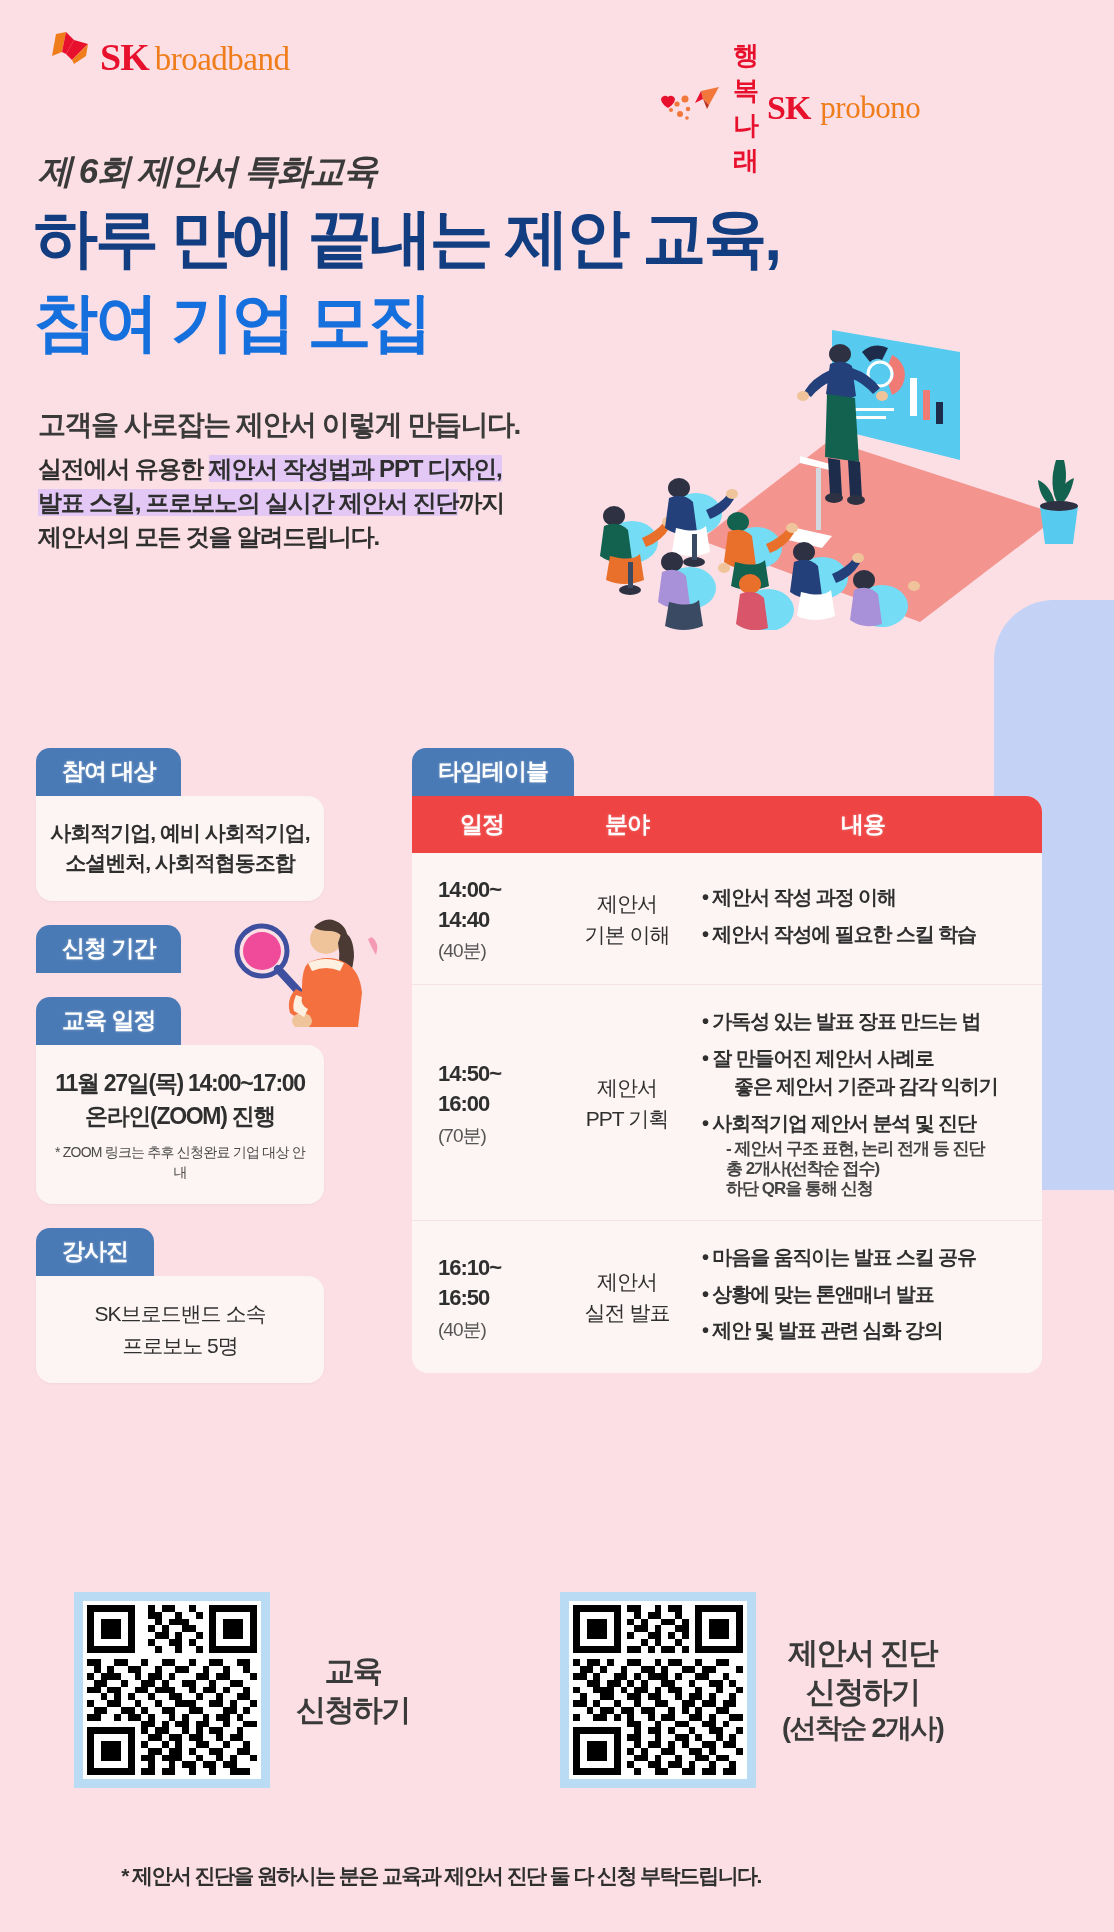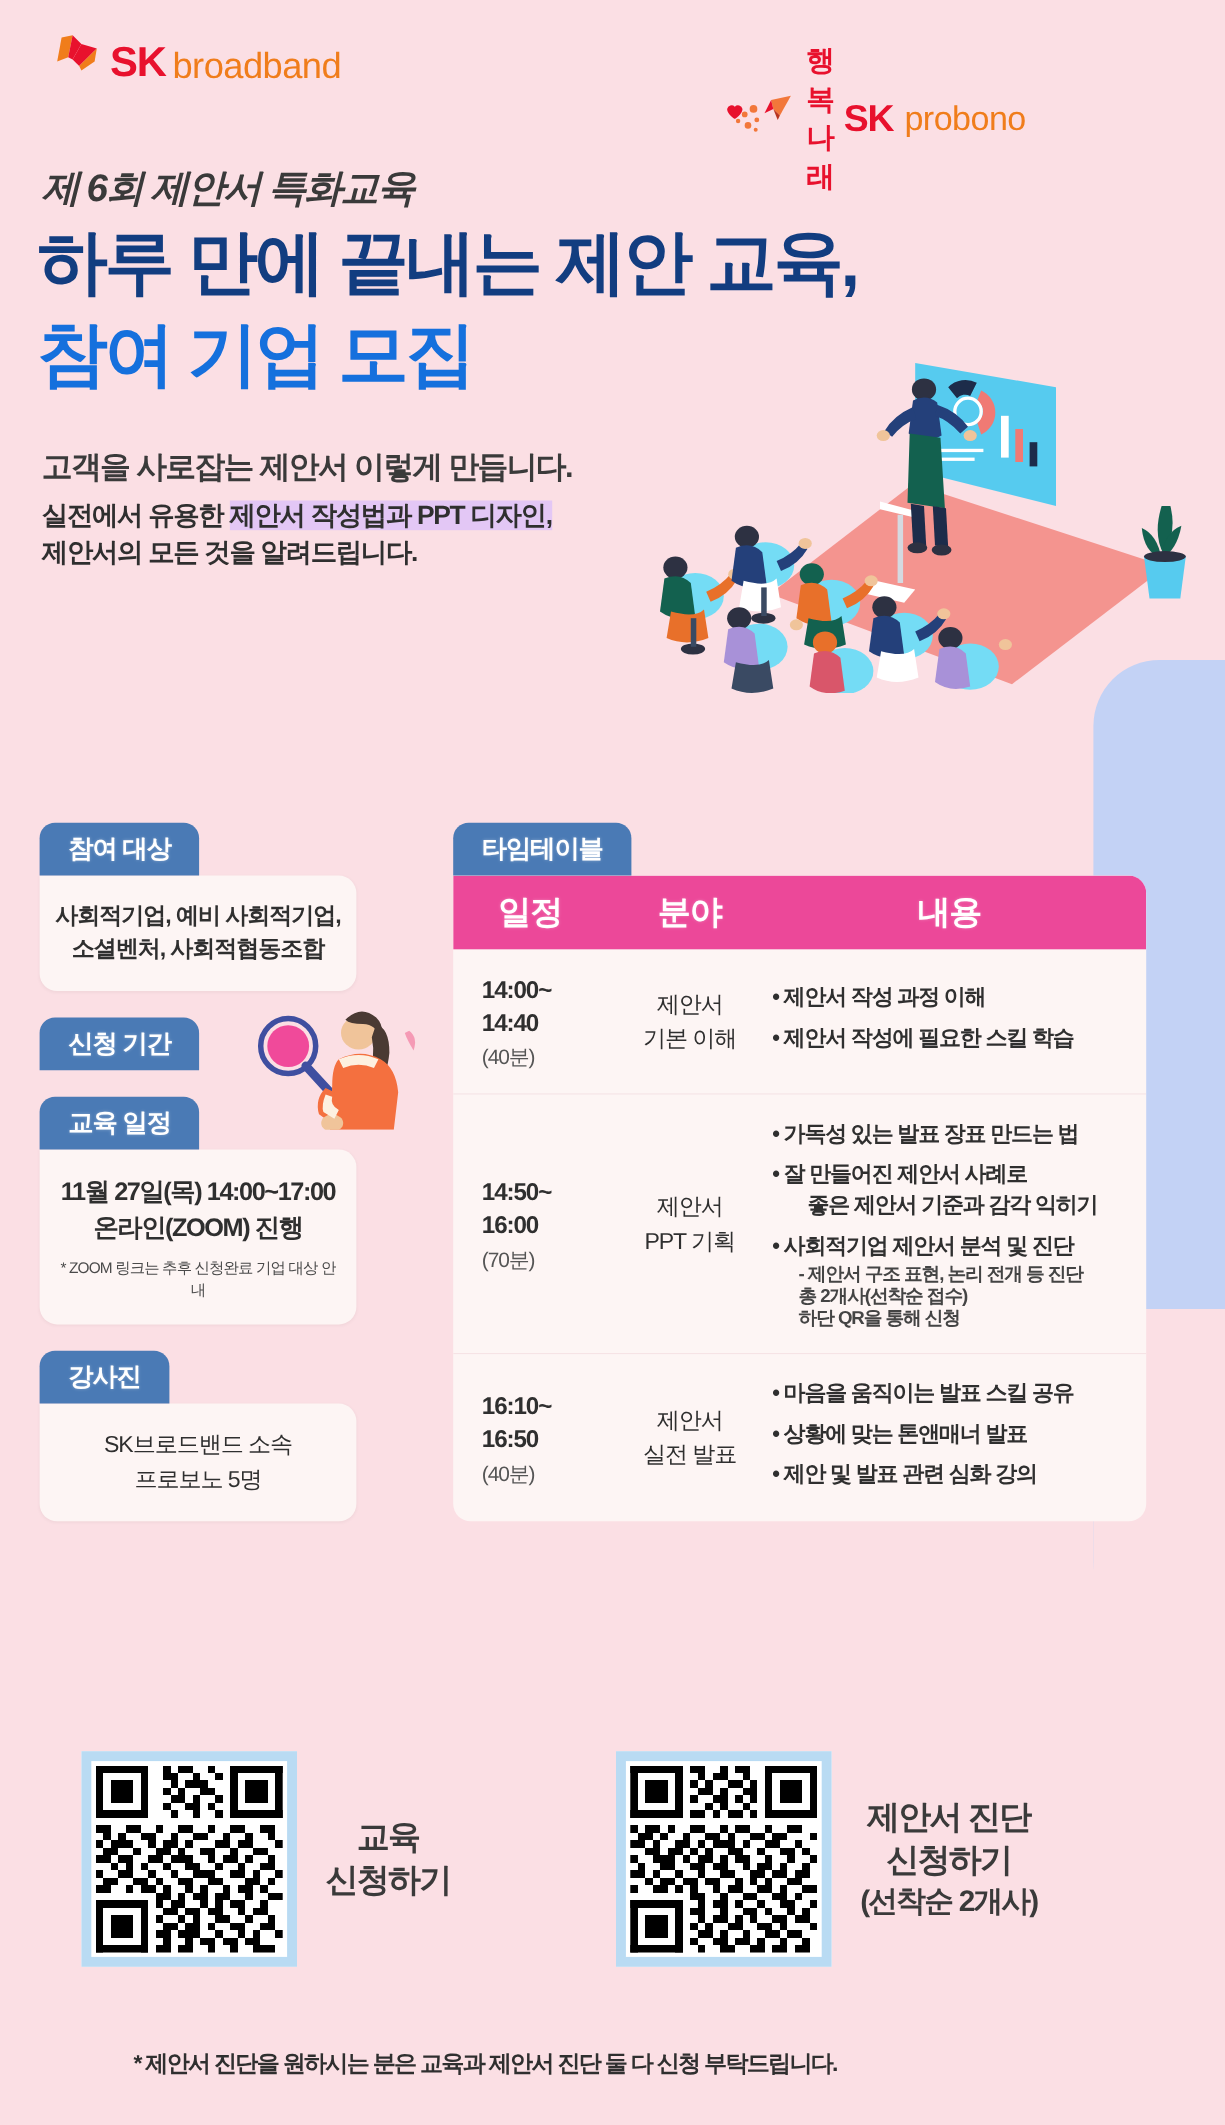--- a/index.html
+++ b/index.html
@@ -14,21 +14,21 @@
   .bg-periwinkle{
     position:absolute; right:0; top:600px; width:120px; height:880px;
     background:#c3d2f5; border-radius:60px 0 0 60px; z-index:0;
   }
   .bg-periwinkle2{
     position:absolute; right:0; top:1190px; width:120px; height:300px;
     background:#fbdfe4; z-index:1;
   }
 
   
-  .header{ position:absolute; left:0; top:0; width:899px; height:125px; z-index:5;}
+  .header{ position:absolute; left:0; top:0; width:899px; height:125px; z-index:5;font-family:Liberation Serif, serif;}
   .logo-skb{ position:absolute; left:42px; top:30px; display:flex; align-items:flex-end; }
   .skb-mark{ position:relative; width:56px; height:46px; margin-right:2px; }
   .skb-txt{ font-size:38px; font-weight:bold; color:#e8112d; letter-spacing:-1px; line-height:1;}
   .skb-bb{ font-size:33px; color:#f07d1b; letter-spacing:-0.5px; line-height:1; margin-left:6px;}
   .logo-right{ position:absolute; left:655px; top:38px; display:flex; align-items:center; gap:10px;}
   .hn-mark{ position:relative; width:68px; height:46px; }
   .hn-txt{ font-size:26px; font-weight:bold; color:#e8112d; letter-spacing:-2px;}
   .sk-txt{ font-size:34px; font-weight:bold; color:#e8112d; letter-spacing:-1px;}
   .pb-txt{ font-size:31px; color:#f07d1b; letter-spacing:-0.5px;}
 
@@ -89,22 +89,22 @@
 
   
   .magnifier{ position:absolute; left:186px; top:-80px; width:160px; height:110px; z-index:7; }
 
   
   .col-right{ position:absolute; left:412px; top:748px; width:630px; z-index:6; }
   .tt-card{
     background:#fdf5f4; border-radius:0 16px 16px 16px; overflow:hidden;
   }
   .tt-head{
-    display:flex; background:#ec4899; color:#fff;
-    font-size:30px; font-weight:bold; letter-spacing:-1px;
+    display:flex; background:#ef4444; color:#fff;
+    font-size:23px; font-weight:bold; letter-spacing:-1px;
     padding:13px 0; text-shadow:0 0 3px rgba(255,255,255,.3);
   }
   .tt-row{ display:flex; padding:22px 0 20px 0; }
   .tt-row + .tt-row{ border-top:1px solid #f6e3e5; }
   .c-time{ width:140px; text-align:center; flex:none; }
   .c-area{ width:150px; text-align:center; flex:none; }
   .c-cont{ flex:1; padding-right:18px; }
   .time-main{
     font-size:22px; font-weight:bold; color:#2f2f2f;
     letter-spacing:-1px; line-height:1.35; text-align:left; padding-left:26px;
@@ -187,20 +187,21 @@
     <span class="pb-txt">probono</span>
   </div>
 </div>
 
 <div class="eyebrow">제 6회 제안서 특화교육</div>
 <div class="title1">하루 만에 끝내는 제안 교육,</div>
 <div class="title2">참여 기업 모집</div>
 <div class="subhead">고객을 사로잡는 제안서 이렇게 만듭니다.</div>
 <div class="lede">
   <div><span>실전에서 유용한 </span><span class="hl">제안서 작성법과 PPT 디자인,</span></div>
+  <div><span class="hl">발표 스킬, 프로보노의 실시간 제안서 진단</span><span>까지</span></div>
   <div>제안서의 모든 것을 알려드립니다.</div>
 </div>
 
 <div class="illu">
   <svg viewBox="0 0 614 330" width="614" height="330" aria-hidden="true">
 
     <path d="M200 240 L330 140 L560 215 L420 322 Z" fill="#f4948f"></path>
 
     <path d="M332 30 L460 52 L460 160 L332 128 Z" fill="#56cbef"></path>
 

